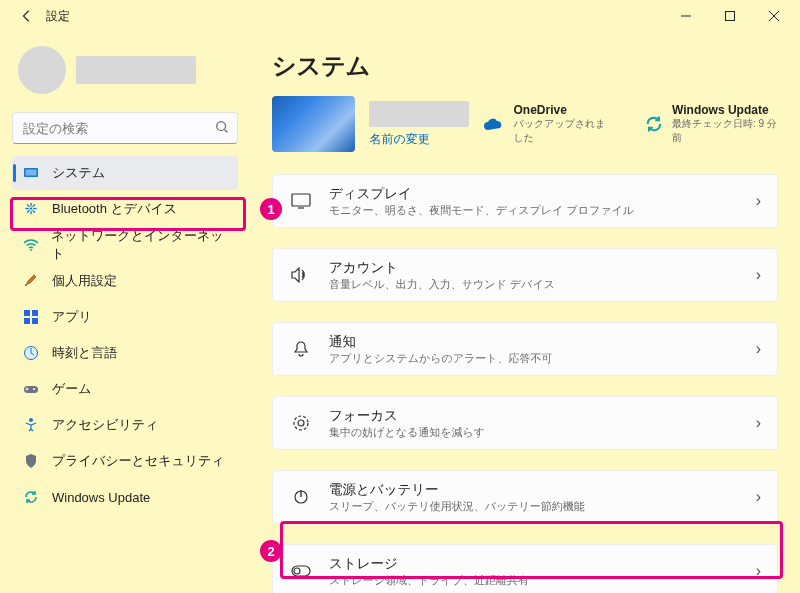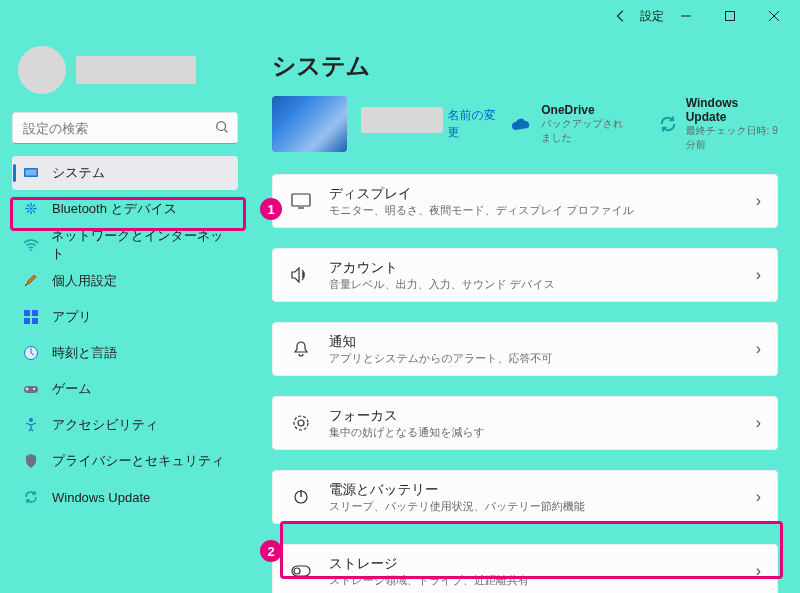--- a/index.html
+++ b/index.html
@@ -1,17 +1,17 @@
 <!DOCTYPE html>
 <html><head>
 <meta charset="utf-8">
 <style>
 * { margin: 0; padding: 0; box-sizing: border-box; font-family: "Segoe UI", "Yu Gothic UI", sans-serif; }
 body { background: #f3f3f3; width: 800px; height: 593px; overflow: hidden; }
-.window { width: 100%; height: 100%; background: #5eead4; display: flex; flex-direction: column; align-items: flex-end; }
+.window { width: 100%; height: 100%; background: #fef9c3; display: flex; flex-direction: column; }
 .titlebar { height: 32px; display: flex; align-items: center; padding: 0 4px; }
 .titlebar-left { display: flex; align-items: center; gap: 10px; padding-left: 14px; }
 .back-btn { width: 18px; height: 18px; display: flex; align-items: center; justify-content: center; cursor: pointer; }
 .title-text { font-size: 12px; color: #222; }
 .titlebar-right { margin-left: auto; display: flex; }
 .winbtn { width: 44px; height: 30px; display: flex; align-items: center; justify-content: center; }
 .content { flex: 1; display: flex; overflow: hidden; }
 .sidebar { width: 250px; padding: 10px 12px 0 12px; display: flex; flex-direction: column; }
 .profile { display: flex; align-items: center; gap: 10px; padding: 4px 6px 14px 6px; }
 .avatar { width: 48px; height: 48px; border-radius: 50%; background: #d8d8d8; }
@@ -22,21 +22,21 @@
 .search-icon { position: absolute; right: 9px; top: 8px; color: #666; }
 .nav { display: flex; flex-direction: column; gap: 2px; }
 .nav-item { display: flex; align-items: center; gap: 12px; height: 34px; padding: 0 10px; border-radius: 4px; cursor: pointer; font-size: 13px; color: #222; position: relative; }
 .nav-item.active { background: #e9eaed; }
 .nav-item.active::before { content: ""; position: absolute; left: 1px; top: 8px; bottom: 8px; width: 3px; background: #1976d2; border-radius: 2px; }
 .nav-icon { width: 18px; height: 18px; display: flex; align-items: center; justify-content: center; font-size: 15px; }
 .main { flex: 1; padding: 18px 22px 0 22px; overflow-y: auto; }
 .page-title { font-size: 24px; font-weight: 600; color: #222; margin-bottom: 14px; }
 .header-row { display: flex; align-items: center; gap: 14px; margin-bottom: 22px; }
 .device-thumb { width: 90px; height: 56px; background: linear-gradient(135deg, #1a5fb4 0%, #3584e4 30%, #62a0ea 50%, #99c1f1 70%, #1a5fb4 100%); border-radius: 4px; }
-.device-info { display: flex; flex-direction: row; gap: 4px; }
+.device-info { display: flex; flex-direction: column; gap: 4px; }
 .device-name { width: 100px; height: 26px; background: #d8d8d8; border-radius: 2px; }
 .rename-link { font-size: 12px; color: #0067c0; cursor: pointer; }
 .header-tile { display: flex; align-items: center; gap: 8px; margin-left: auto; }
 .ht-icon { width: 22px; height: 22px; display:flex; align-items:center; justify-content:center; }
 .ht-text { display: flex; flex-direction: column; }
 .ht-title { font-size: 12px; font-weight: 600; color: #222; }
 .ht-sub { font-size: 10px; color: #666; }
 .cards { display: flex; flex-direction: column; gap: 20px; }
 .card { background: #fcfcfd; border: 1px solid #eceef1; border-radius: 4px; height: 54px; display: flex; align-items: center; padding: 0 16px; cursor: pointer; }
 .card-icon { width: 24px; height: 24px; margin-right: 16px; display: flex; align-items: center; justify-content: center; color: #333; }

